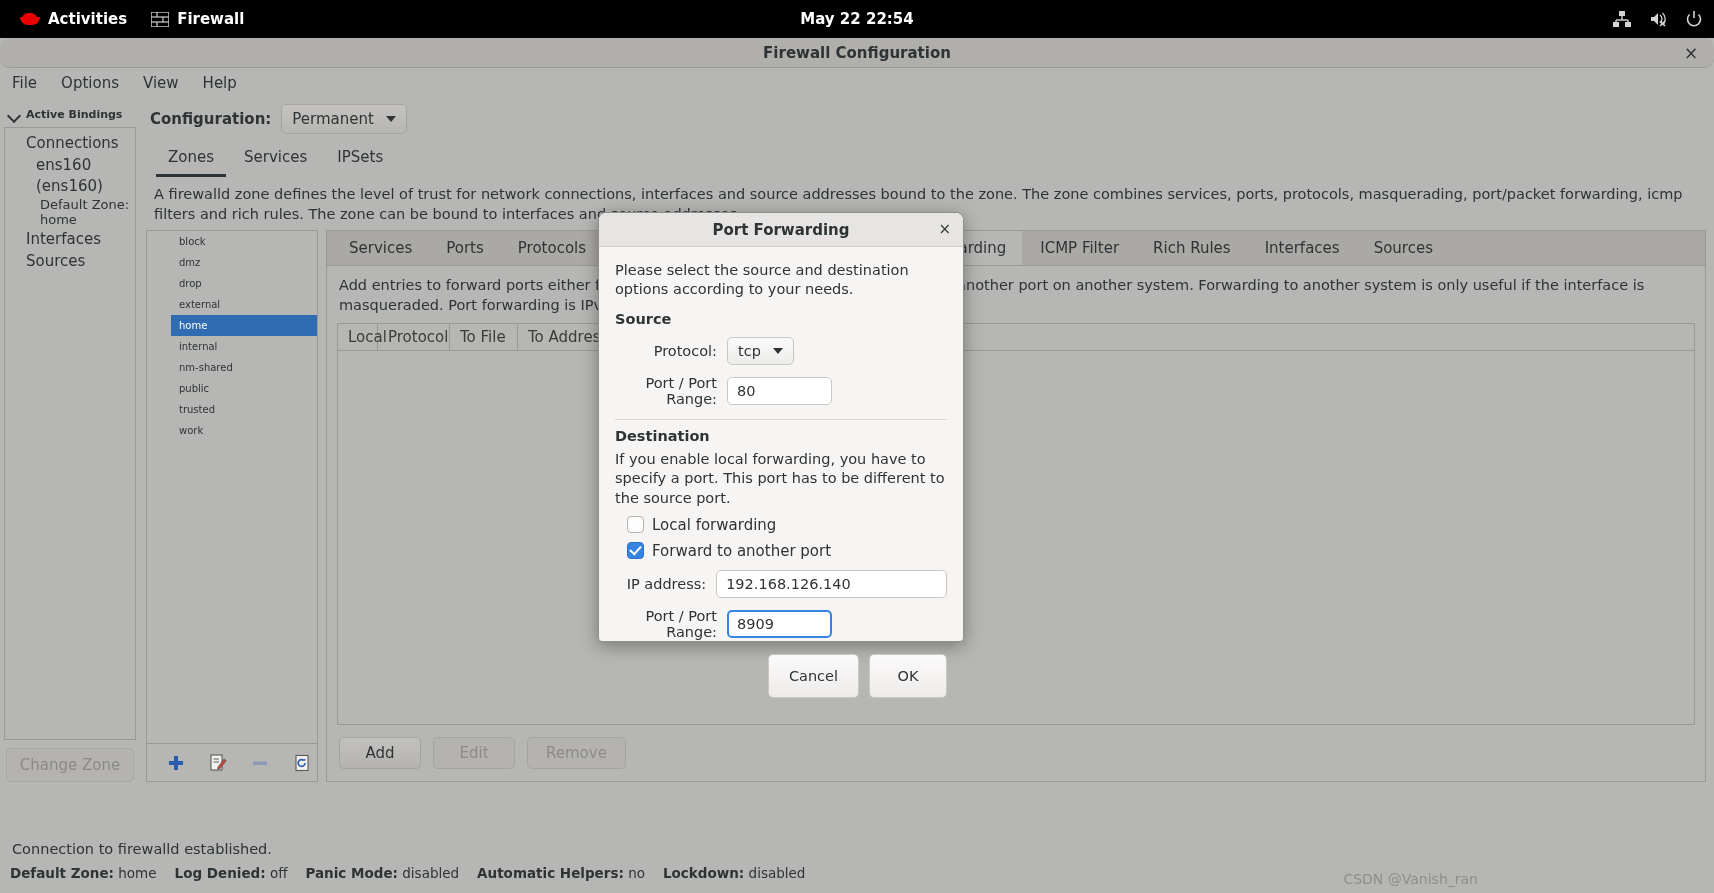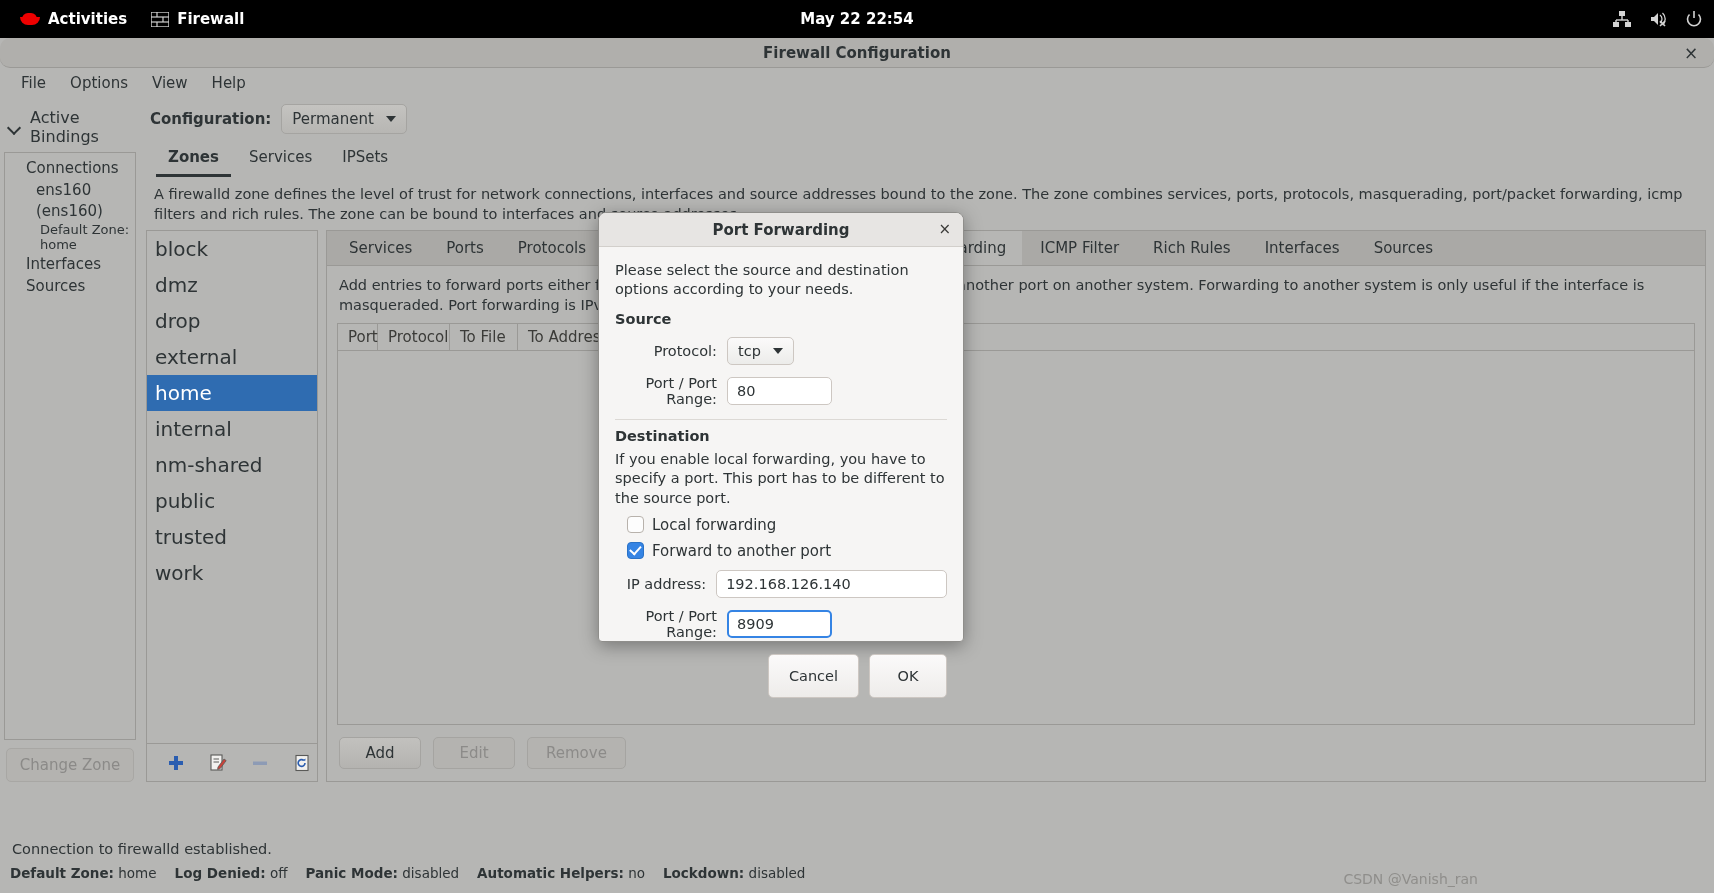--- a/index.html
+++ b/index.html
@@ -52,31 +52,31 @@
     display: flex; align-items: center; justify-content: center; border-radius: 10px;
   }
   #window-title { font-size: 15px; font-weight: bold; color: #2e3436; }
   #win-close {
     position: absolute; right: 14px; top: 6px; width: 18px; height: 18px;
     display: flex; align-items: center; justify-content: center;
     font-size: 17px; color: #2e3436; line-height: 1;
   }
   #menubar {
     height: 30px; display: flex; align-items: center;
-    padding-left: 11px; background: #b6b6b4; gap: 4px;
+    padding-left: 2px; background: #b6b6b4; gap: 4px;
   }
   .menu-item { padding: 3px 10px; font-size: 15px; color: #2e3436; }
 
   
   #body-split { display: flex; height: 690px; }
   #sidebar {
     width: 140px; flex: 0 0 140px; padding: 6px 4px 0 4px;
     display: flex; flex-direction: column;
   }
-  #bindings-header { display: flex; align-items: center; gap: 12px; padding: 4px 2px 6px 4px; font-size: 16px; }
+  #bindings-header { display: flex; align-items: center; gap: 6px; padding: 4px 2px 6px 4px; font-size: 11px; font-weight: bold; }
   .chevron-down { width: 12px; height: 8px; position: relative; display:inline-block; }
   .chevron-down:before {
     content: ""; position: absolute; left: 1px; top: 0;
     width: 8px; height: 8px;
     border-left: 2px solid #2e3436; border-bottom: 2px solid #2e3436;
     transform: rotate(-45deg);
   }
   #bindings-tree {
     flex: 1 1 auto; background: #b6b6b4;
     border: 1px solid #9a9996; margin-bottom: 8px;
@@ -102,32 +102,32 @@
   #config-combo {
     display: flex; align-items: center; gap: 12px;
     border: 1px solid #a5a4a1; border-radius: 5px;
     background: linear-gradient(#c4c3c0, #b7b6b3);
     padding: 5px 10px; font-size: 15px;
   }
   .tri-down { width: 0; height: 0; border-left: 5px solid transparent; border-right: 5px solid transparent; border-top: 6px solid #2e3436; display:inline-block; }
 
   #outer-tabs { display: flex; gap: 6px; padding: 6px 0 0 10px; }
   .otab { padding: 6px 12px 8px 12px; font-size: 15px; color: #2e3436; }
-  .otab.active { border-bottom: 3px solid #2e3436; font-weight: bold; }
+  .otab.active { border-bottom: 3px solid #2e3436; font-weight: normal; }
 
   #zone-desc {
     padding: 8px 10px 6px 8px; font-size: 14.5px; line-height: 1.35; color: #2e3436;
   }
 
   #zone-area { display: flex; flex: 1 1 auto; min-height: 0; gap: 8px; padding-bottom: 6px; }
   #zone-list-wrap { width: 172px; flex: 0 0 172px; display: flex; flex-direction: column; }
   #zone-list {
     flex: 1 1 auto; border: 1px solid #9a9996; background: #b6b6b4; overflow: hidden;
   }
-  .zone-row { padding: 3px 8px; font-size: 20px; line-height: 1.5; }
+  .zone-row { padding: 3px 8px; font-size: 10px; line-height: 1.5; margin-left: 24px; }
   .zone-row.selected { background: #2f6cb1; color: #ffffff; }
   #zone-toolbar {
     height: 38px; border: 1px solid #9a9996; border-top: none;
     display: flex; align-items: center; gap: 24px; padding-left: 20px;
   }
   .tool-ico { width: 18px; height: 18px; display: block; }
 
   #panel {
     flex: 1 1 auto; min-width: 0; border: 1px solid #9a9996;
     background: #b6b6b4; display: flex; flex-direction: column;
@@ -381,21 +381,21 @@
             <div class="ptab">Masquerading</div>
             <div class="ptab active">Port Forwarding</div>
             <div class="ptab">ICMP Filter</div>
             <div class="ptab">Rich Rules</div>
             <div class="ptab">Interfaces</div>
             <div class="ptab">Sources</div>
           </div>
           <div id="panel-desc">Add entries to forward ports either from one port to another port or from one port to another port on another system. Forwarding to another system is only useful if the interface is masqueraded. Port forwarding is IPv4 only.</div>
           <div id="table-wrap">
             <div id="table-head">
-              <div class="th" style="width:40px">Port</div>
+              <div class="th" style="width:40px">Local</div>
               <div class="th" style="width:72px">Protocol</div>
               <div class="th" style="width:68px">To File</div>
               <div class="th" style="flex:1 1 auto;border-right:none">To Address</div>
             </div>
           </div>
           <div id="panel-buttons">
             <div class="pbtn enabled">Add</div>
             <div class="pbtn disabled">Edit</div>
             <div class="pbtn disabled">Remove</div>
           </div>

